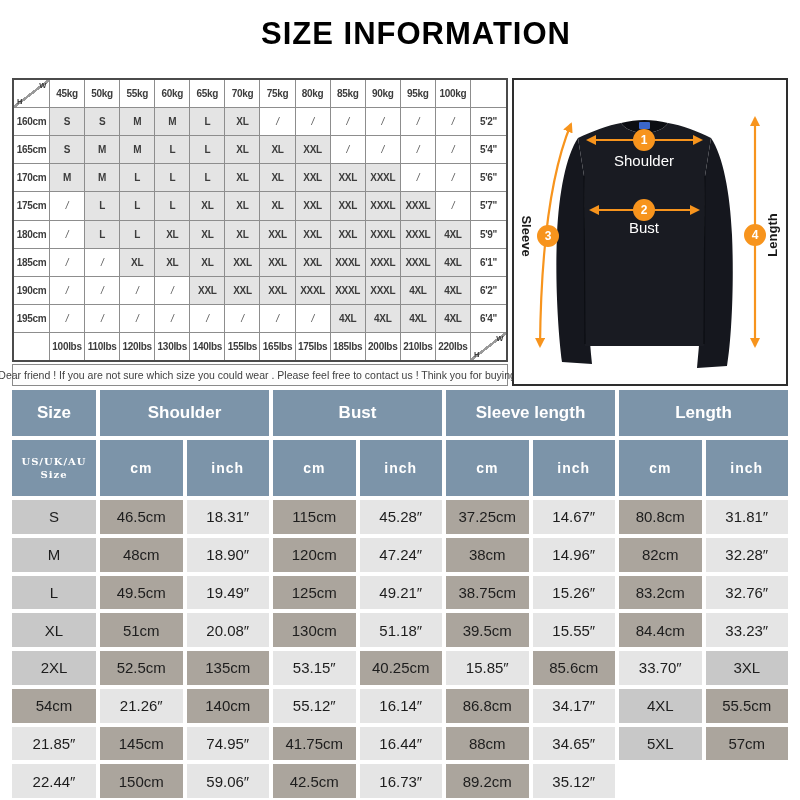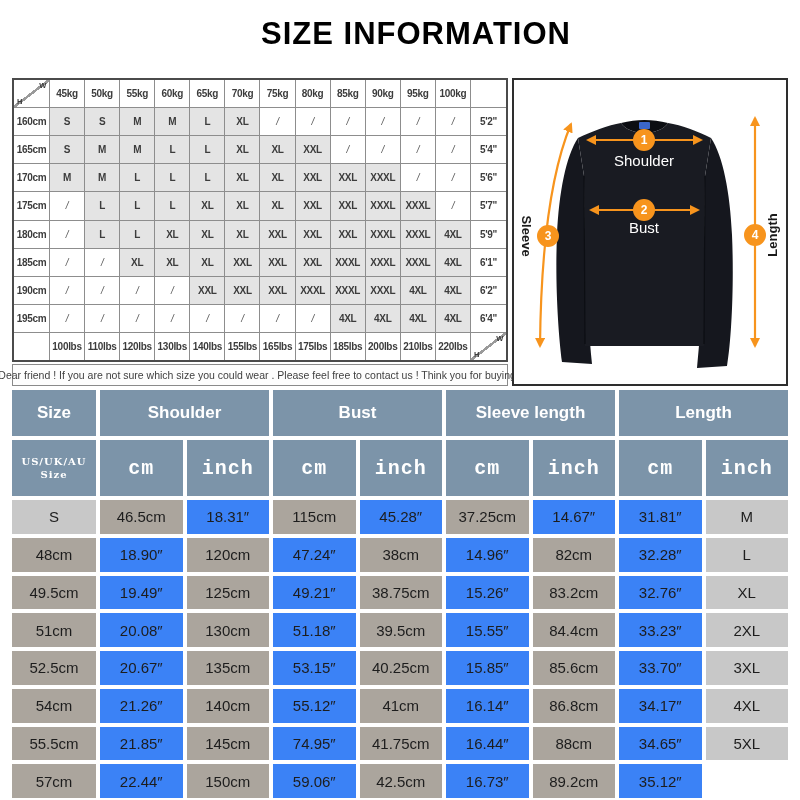--- a/index.html
+++ b/index.html
@@ -38,24 +38,24 @@
   
   .st{position:absolute;left:12px;top:390px;width:776px;height:408px;
       display:grid;grid-template-columns:84px repeat(8,1fr);
       grid-template-rows:46px 56px repeat(8,1fr);gap:4px;background:#fff;}
   .st>div{display:flex;align-items:center;justify-content:center;
       font-size:15px;color:#1d1d1d;text-align:center;}
   .st .h{background:#7c94a9;color:#fff;font-weight:bold;font-size:17px;}
   .st .g{grid-column:span 2;}
   .st .us{font-family:"DejaVu Serif",serif;font-size:10px;letter-spacing:1px;
           white-space:pre-line;line-height:1.3;}
-  .st .u{font-family:Liberation Mono, monospace;font-size:20px;letter-spacing:1px;}
+  .st .u{font-family:Liberation Sans, sans-serif;font-size:14px;letter-spacing:1px;}
   .st .sz{background:#c8c8c8;}
   .st .cm{background:#aba59d;}
-  .st .in{background:#3b82f6;}
+  .st .in{background:#e5e5e5;}
 </style>
 </head>
 <body>
 
 <div class="title">SIZE INFORMATION</div>
 
 <div class="mx" id="mx">
     <div class="corner">
       <span class="cw">W</span>
       <span class="ch">H</span>
@@ -265,20 +265,21 @@
     <div class="h u">inch</div>
     <div class="h u">cm</div>
     <div class="h u">inch</div>
     <div class="sz">S</div>
     <div class="cm">46.5cm</div>
     <div class="in">18.31″</div>
     <div class="cm">115cm</div>
     <div class="in">45.28″</div>
     <div class="cm">37.25cm</div>
     <div class="in">14.67″</div>
+    <div class="cm">80.8cm</div>
     <div class="in">31.81″</div>
     <div class="sz">M</div>
     <div class="cm">48cm</div>
     <div class="in">18.90″</div>
     <div class="cm">120cm</div>
     <div class="in">47.24″</div>
     <div class="cm">38cm</div>
     <div class="in">14.96″</div>
     <div class="cm">82cm</div>
     <div class="in">32.28″</div>
@@ -295,33 +296,31 @@
     <div class="cm">51cm</div>
     <div class="in">20.08″</div>
     <div class="cm">130cm</div>
     <div class="in">51.18″</div>
     <div class="cm">39.5cm</div>
     <div class="in">15.55″</div>
     <div class="cm">84.4cm</div>
     <div class="in">33.23″</div>
     <div class="sz">2XL</div>
     <div class="cm">52.5cm</div>
-    <div class="in">20.67″</div>
     <div class="cm">135cm</div>
     <div class="in">53.15″</div>
     <div class="cm">40.25cm</div>
     <div class="in">15.85″</div>
     <div class="cm">85.6cm</div>
     <div class="in">33.70″</div>
     <div class="sz">3XL</div>
     <div class="cm">54cm</div>
     <div class="in">21.26″</div>
     <div class="cm">140cm</div>
     <div class="in">55.12″</div>
-    <div class="cm">41cm</div>
     <div class="in">16.14″</div>
     <div class="cm">86.8cm</div>
     <div class="in">34.17″</div>
     <div class="sz">4XL</div>
     <div class="cm">55.5cm</div>
     <div class="in">21.85″</div>
     <div class="cm">145cm</div>
     <div class="in">74.95″</div>
     <div class="cm">41.75cm</div>
     <div class="in">16.44″</div>

